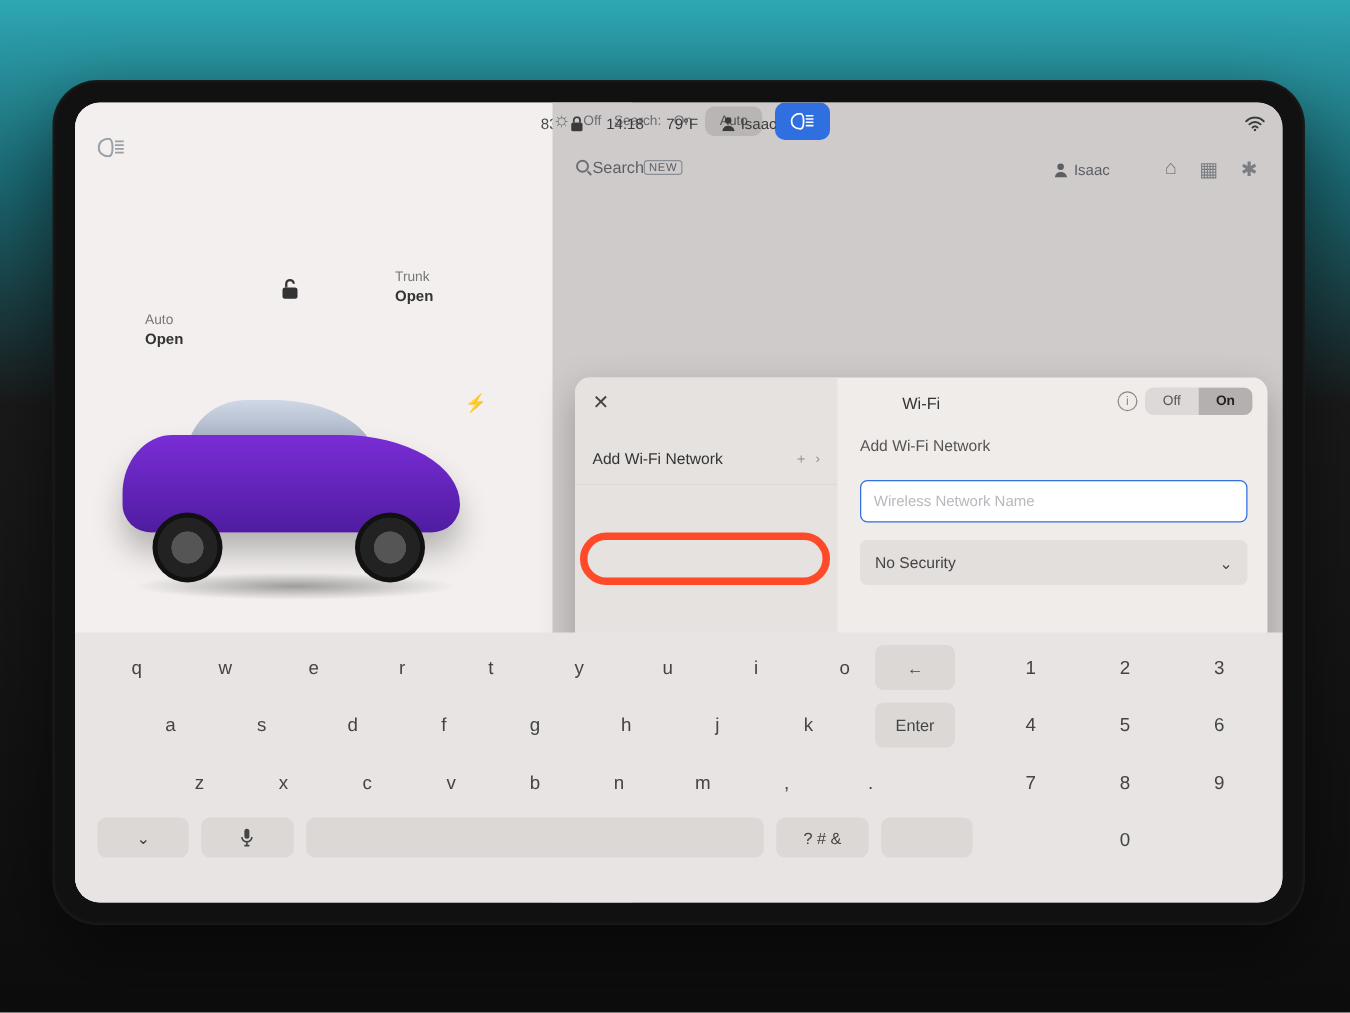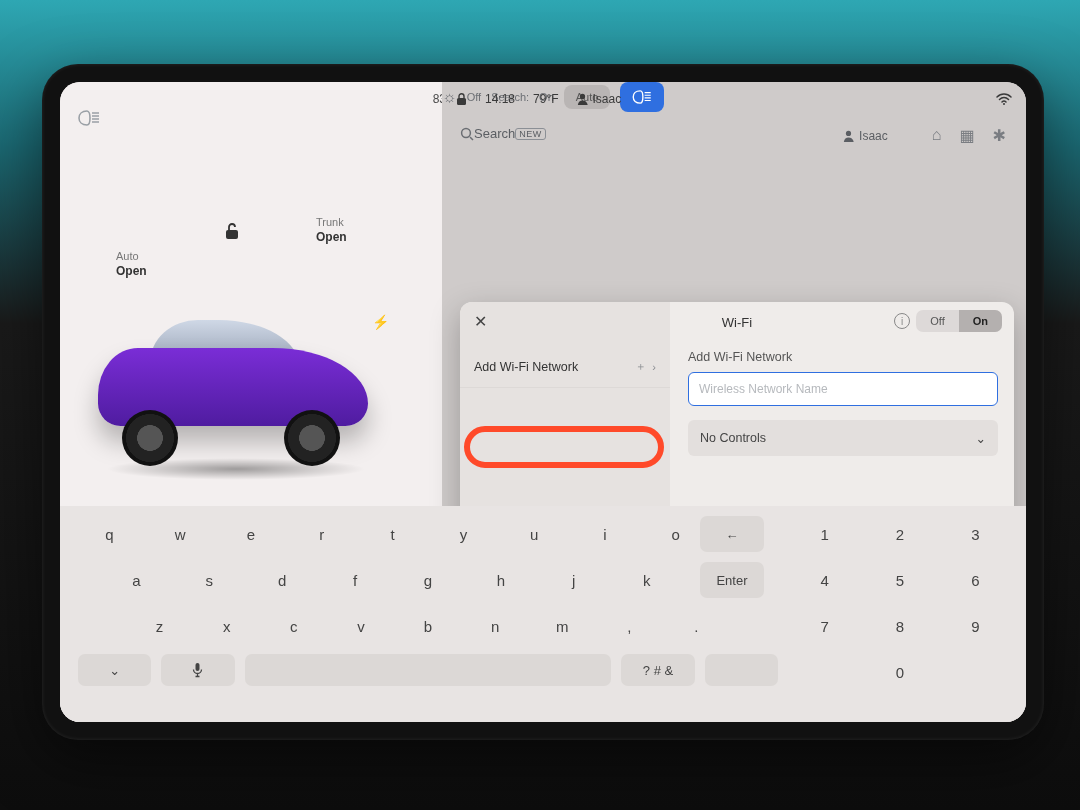--- a/index.html
+++ b/index.html
@@ -88,21 +88,21 @@
 
   .wifi-left{ width:210px; background:#e6e2e0; padding-top:44px;}
   .wifi-right{ flex:1; padding:48px 16px 0 18px;}
   .wl-item{ height:42px; display:flex; align-items:center; padding:0 14px; font-size:12.5px; color:#333; justify-content:space-between; border-bottom:1px solid rgba(0,0,0,.04);}
   .wl-item .sig{ color:#8a8d91; font-size:11px; display:flex; gap:6px; align-items:center;}
   .wl-item.add{ font-weight:500;}
   .check-ring{ width:14px; height:14px; border:1.4px solid #2fa866; border-radius:50%; position:relative;}
   .check-ring::after{content:""; position:absolute; left:3px; top:3.5px; width:5px; height:3px; border-left:1.5px solid #2fa866; border-bottom:1.5px solid #2fa866; transform:rotate(-45deg);}
 
   .wr-label{ font-size:12.5px; color:#555; margin-bottom:8px;}
-  .wr-input{ width:100%; height:34px; border:1.5px solid #2f6fe0; border-radius:6px; background:#fff; padding:0 10px; font-size:12px; color:#222;}
+  .wr-input{ width:100%; height:34px; border:1.5px solid #2f6fe0; border-radius:6px; background:#fff; padding:0 10px; font-size:12px; color:#222;margin-top:12px;}
   .wr-input::placeholder{ color:#b6b9bd;}
   .wr-sec{ margin-top:14px; height:36px; border-radius:6px; background:#e3dfdd; display:flex; align-items:center; justify-content:space-between; padding:0 12px; font-size:12.5px; color:#444;}
 
   .annot{ position:absolute; border:6px solid #ff4a2a; border-radius:24px; pointer-events:none;}
 
   
   .kbd{ position:absolute; left:0; right:0; bottom:0; height:216px; background:#e8e4e3; padding:10px 18px 14px;}
   .kbd-rows{ display:flex; gap:20px;}
   .letters{ flex:1; display:flex; flex-direction:column; gap:10px;}
   .krow{ display:flex; gap:8px; }
@@ -240,21 +240,21 @@
           <span class="sig">
               <span>＋</span>
               <span>›</span>
             </span>
         </div>
       </div>
       <div class="wifi-right">
         <div class="wr-label">Add Wi-Fi Network</div>
         <input class="wr-input" placeholder="Wireless Network Name" style="">
         <div class="wr-sec">
-          <span>No Controls</span>
+          <span>No Security</span>
           <span>⌄</span>
         </div>
       </div>
     </div>
 
     <div class="annot" style="left:404px; top:344px; width:200px; height:42px;"></div>
 
     <div class="kbd">
       <div class="kbd-rows">
         <div class="letters">

